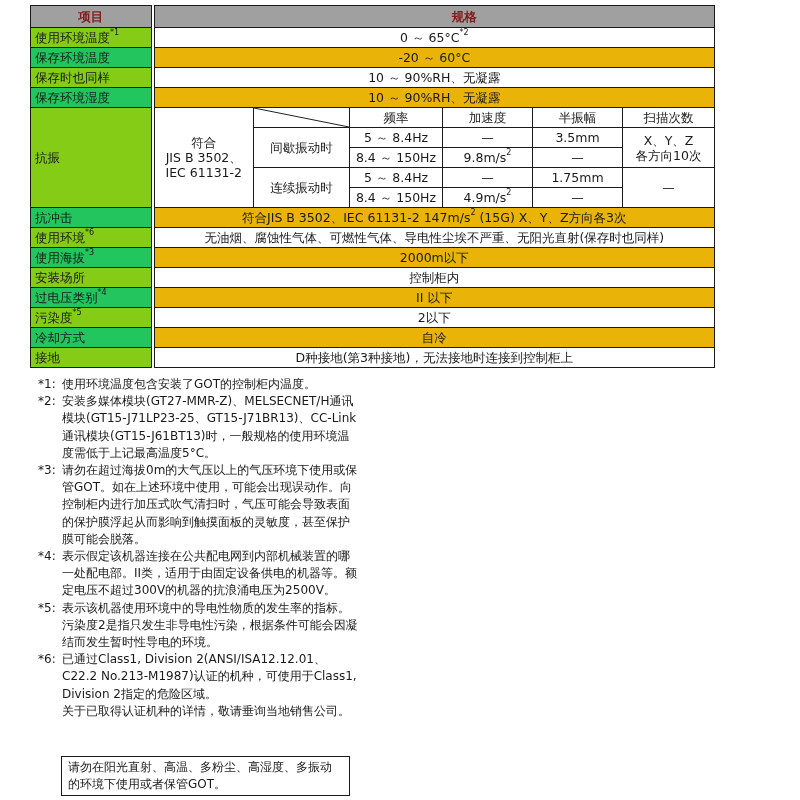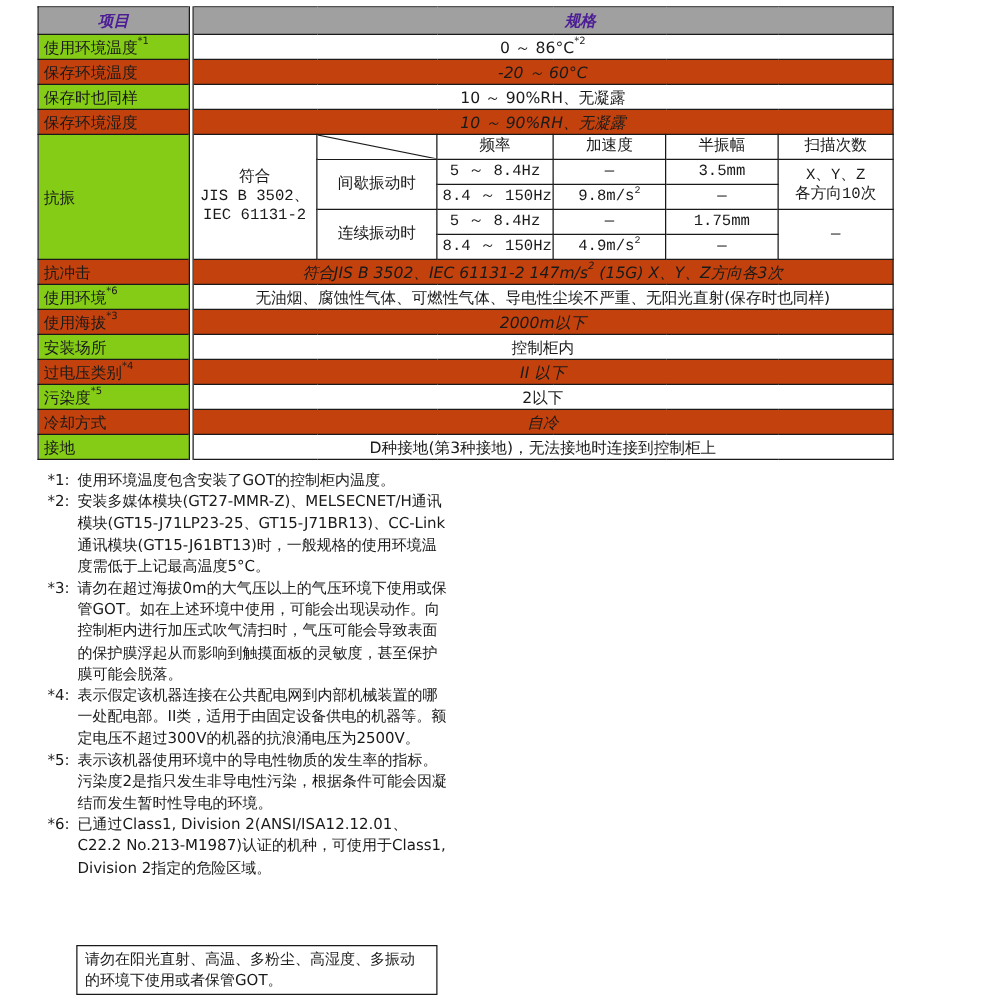--- a/index.html
+++ b/index.html
@@ -2,28 +2,28 @@
 <html><head>
 <meta charset="utf-8">
 <style>
   html, body { margin:0; padding:0; background:#ffffff; }
   body { width:800px; height:800px; position:relative; overflow:hidden;
          font-family:"DejaVu Sans","Liberation Sans",sans-serif; color:#1a1a1a; }
   .spec { position:absolute; left:30px; top:5px; width:684px;
           border-collapse:collapse; table-layout:fixed; font-size:12.5px; }
   .spec td, .spec th { border:1px solid #1a1a1a; padding:0 4px; height:19px; line-height:19px;
                        white-space:nowrap; overflow:hidden; }
-  .spec th { background:#a0a0a0; color:#4c1d95; font-weight:bold; height:21px; text-align:center;font-style:italic; }
+  .spec th { background:#a0a0a0; color:#7f1d1d; font-weight:bold; height:21px; text-align:center; }
   .spec th.h-item { text-align:center; }
   .spec th.h-spec { text-align:left; padding-left:64px; }
   .spec td.item { background:#84cc16; text-align:left; border-right:4px double #1a1a1a; }
   .spec td.val { text-align:center; }
-  .spec tr.alt td.val { background:#c2410c;font-style:italic; }
-  .spec tr.alt td.item { background:#c2410c; }
-  .spec td.c { text-align:center; background:#ffffff;font-family:Liberation Mono, monospace; }
+  .spec tr.alt td.val { background:#eab308; }
+  .spec tr.alt td.item { background:#22c55e; }
+  .spec td.c { text-align:center; background:#ffffff; }
   .spec td.ml { line-height:15px; white-space:normal; }
   .spec td.diag { position:relative; padding:0; }
   .spec td.diag svg { position:absolute; left:0; top:0; width:100%; height:100%; }
   sup { font-size:8px; vertical-align:top; line-height:10px; }
   .notes { position:absolute; left:38px; top:376px; width:320px; font-size:12px; line-height:17.2px; }
   .note { display:flex; }
   .note .k { width:24px; flex:0 0 24px; }
   .note .t { flex:1; }
   .warn { position:absolute; left:61px; top:756px; width:289px; border:1px solid #1a1a1a;
           font-size:12px; line-height:17px; padding:2px 6px; box-sizing:border-box; }
@@ -41,21 +41,21 @@
       <col style="width:90px">
       <col style="width:92px">
   </colgroup>
   <tbody>
       <tr>
     <th class="h-item" style="border-right:4px double #1a1a1a">项目</th>
     <th class="h-spec" colspan="6" style="text-align:center">规格</th>
   </tr>
   <tr>
     <td class="item"><span>使用环境温度</span><sup>*1</sup></td>
-    <td class="val" colspan="6"><span>0 ～ 86°C</span><sup>*2</sup></td>
+    <td class="val" colspan="6"><span>0 ～ 65°C</span><sup>*2</sup></td>
   </tr>
   <tr class="alt">
     <td class="item">保存环境温度</td>
     <td class="val" colspan="6">-20 ～ 60°C</td>
   </tr>
   <tr>
     <td class="item">保存时也同样</td>
     <td class="val" colspan="6">10 ～ 90%RH、无凝露</td>
   </tr>
   <tr class="alt">
@@ -160,17 +160,18 @@
     <span class="t">表示假定该机器连接在公共配电网到内部机械装置的哪一处配电部。II类，适用于由固定设备供电的机器等。额定电压不超过300V的机器的抗浪涌电压为2500V。</span>
   </div>
   <div class="note">
     <span class="k">*5:</span>
     <span class="t">表示该机器使用环境中的导电性物质的发生率的指标。污染度2是指只发生非导电性污染，根据条件可能会因凝结而发生暂时性导电的环境。</span>
   </div>
   <div class="note">
     <span class="k">*6:</span>
     <span class="t">
       <span>已通过Class1, Division 2(ANSI/ISA12.12.01、C22.2 No.213-M1987)认证的机种，可使用于Class1, Division 2指定的危险区域。</span><br>
+      <span>关于已取得认证机种的详情，敬请垂询当地销售公司。</span>
     </span>
   </div>
 </div>
 
 <div class="warn">请勿在阳光直射、高温、多粉尘、高湿度、多振动的环境下使用或者保管GOT。</div>
 
 </body></html>

